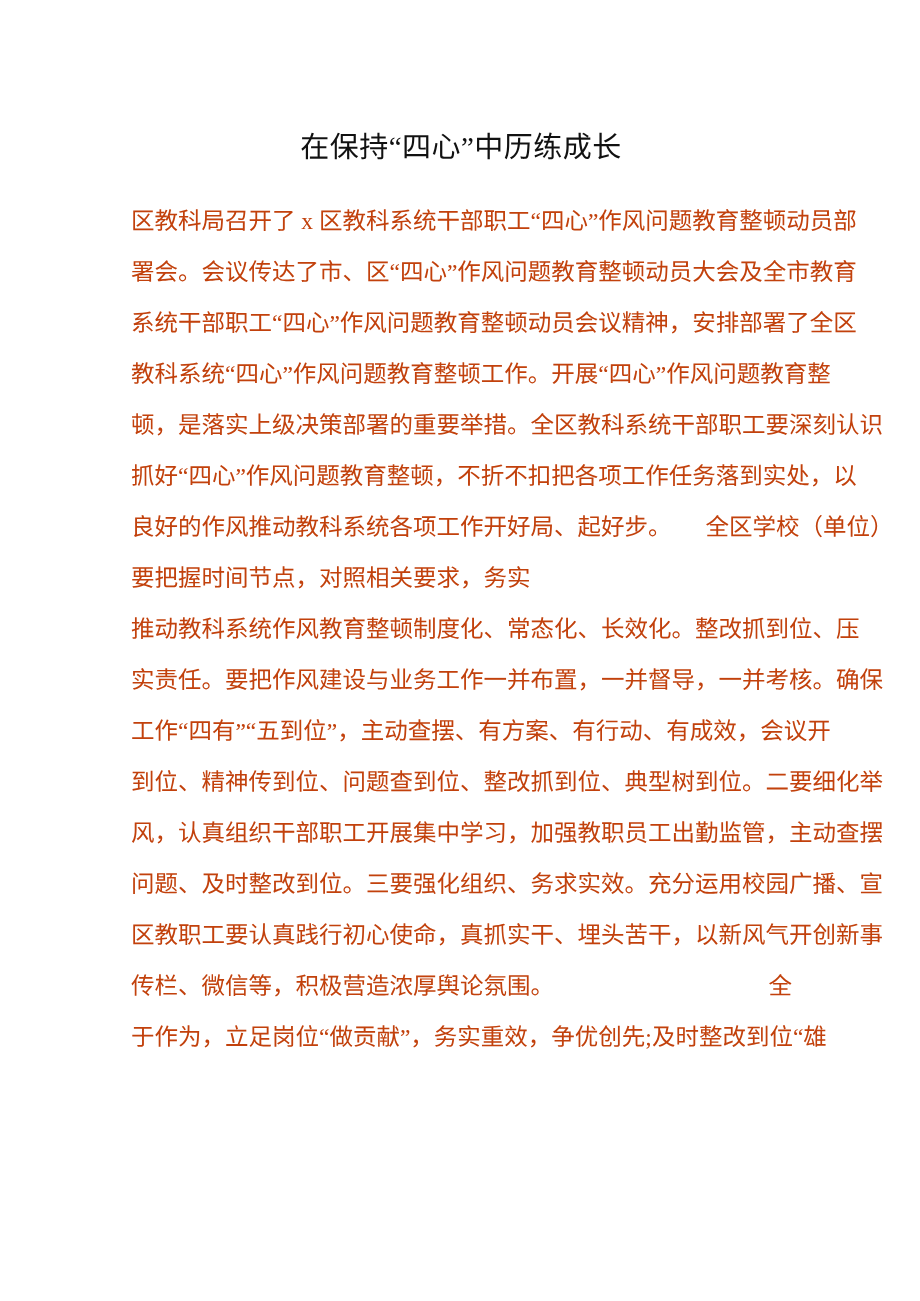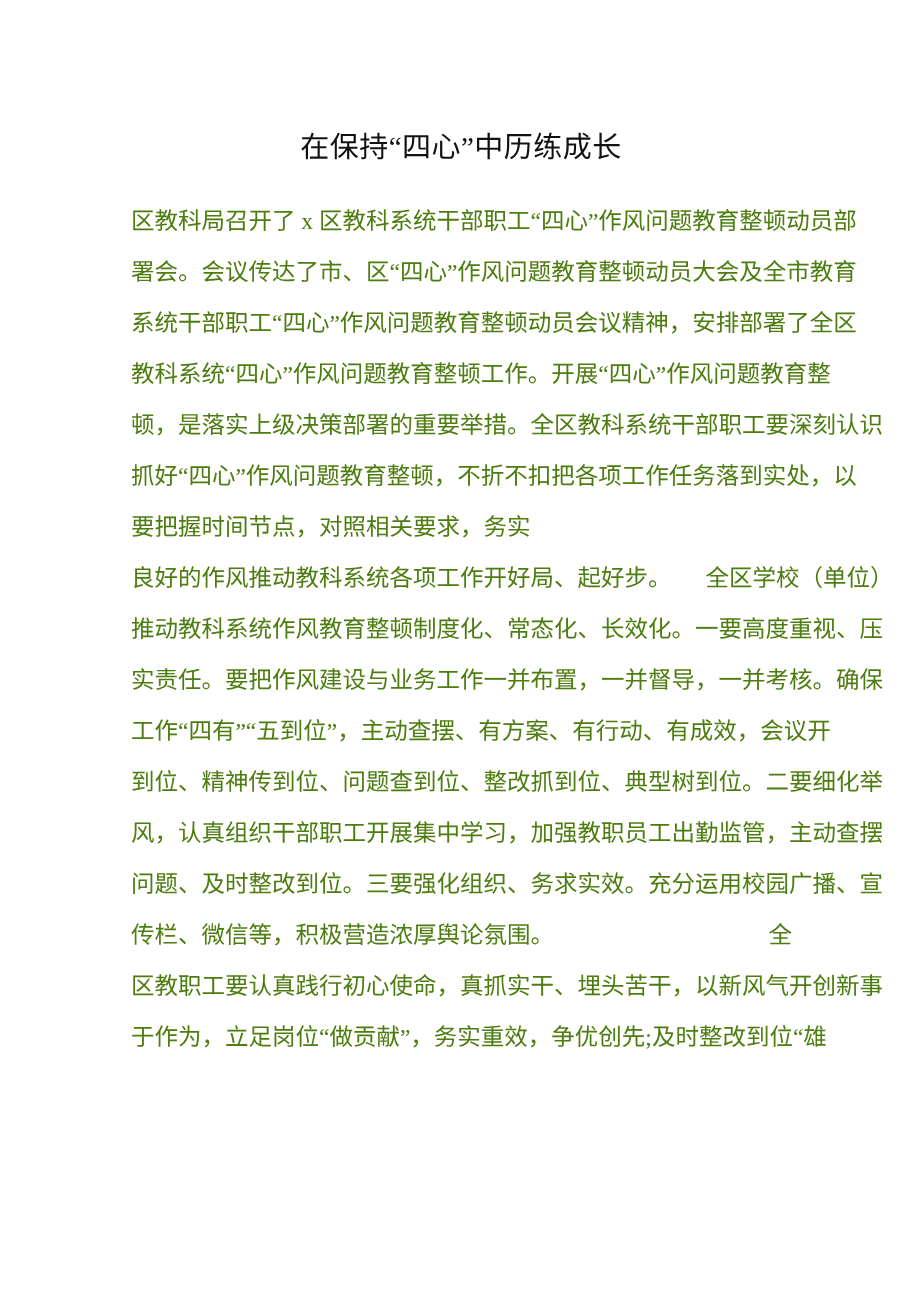--- a/index.html
+++ b/index.html
@@ -38,21 +38,21 @@
     position: absolute;
     left: 131px;
     top: 196px;
     width: 661px;
   }
   .line {
     height: 51px;
     font-size: 23.5px;
     line-height: 51px;
     letter-spacing: 0px;
-    color: #4d7c0f;
+    color: #c2410c;
     white-space: nowrap;
     overflow: visible;
   }
   
   .line.just {
     display: flex;
     justify-content: space-between;
     white-space: nowrap;
   }
   .line.just > span {
@@ -88,52 +88,52 @@
       <span>教科系统“四心”作风问题教育整顿工作。开展“四心”作风问题教育整</span>
     </div>
     <div class="line just">
       <span>顿，是落实上级决策部署的重要举措。全区教科系统干部职工要深刻认识</span>
     </div>
     <div class="line just">
       <span>抓好“四心”作风问题教育整顿，不折不扣把各项工作任务落到实处，以</span>
     </div>
 
     <div class="line ragged">
+      <span>良好的作风推动教科系统各项工作开好局、起好步。</span><span class="gap-wide"></span><span>全区学校（单位）</span>
+    </div>
+
+    <div class="line ragged">
       <span>要把握时间节点，对照相关要求，务实</span>
     </div>
 
-    <div class="line ragged">
-      <span>良好的作风推动教科系统各项工作开好局、起好步。</span><span class="gap-wide"></span><span>全区学校（单位）</span>
-    </div>
-
     <div class="line just">
-      <span>推动教科系统作风教育整顿制度化、常态化、长效化。一要高度重视、压</span>
+      <span>推动教科系统作风教育整顿制度化、常态化、长效化。整改抓到位、压</span>
     </div>
     <div class="line just">
       <span>实责任。要把作风建设与业务工作一并布置，一并督导，一并考核。确保</span>
     </div>
     <div class="line just">
       <span>工作“四有”“五到位”，主动查摆、有方案、有行动、有成效，会议开</span>
     </div>
     <div class="line just">
       <span>到位、精神传到位、问题查到位、整改抓到位、典型树到位。二要细化举</span>
     </div>
     <div class="line just">
       <span>风，认真组织干部职工开展集中学习，加强教职员工出勤监管，主动查摆</span>
     </div>
     <div class="line just">
       <span>问题、及时整改到位。三要强化组织、务求实效。充分运用校园广播、宣</span>
     </div>
 
     <div class="line just">
-      <span>传栏、微信等，积极营造浓厚舆论氛围。</span>
-      <span>全</span>
+      <span>区教职工要认真践行初心使命，真抓实干、埋头苦干，以新风气开创新事</span>
     </div>
 
     <div class="line just">
-      <span>区教职工要认真践行初心使命，真抓实干、埋头苦干，以新风气开创新事</span>
+      <span>传栏、微信等，积极营造浓厚舆论氛围。</span>
+      <span>全</span>
     </div>
     <div class="line just">
       <span>于作为，立足岗位“做贡献”，务实重效，争优创先;及时整改到位“雄</span>
     </div>
 
   </div>
 </div>
 
 </body></html>

